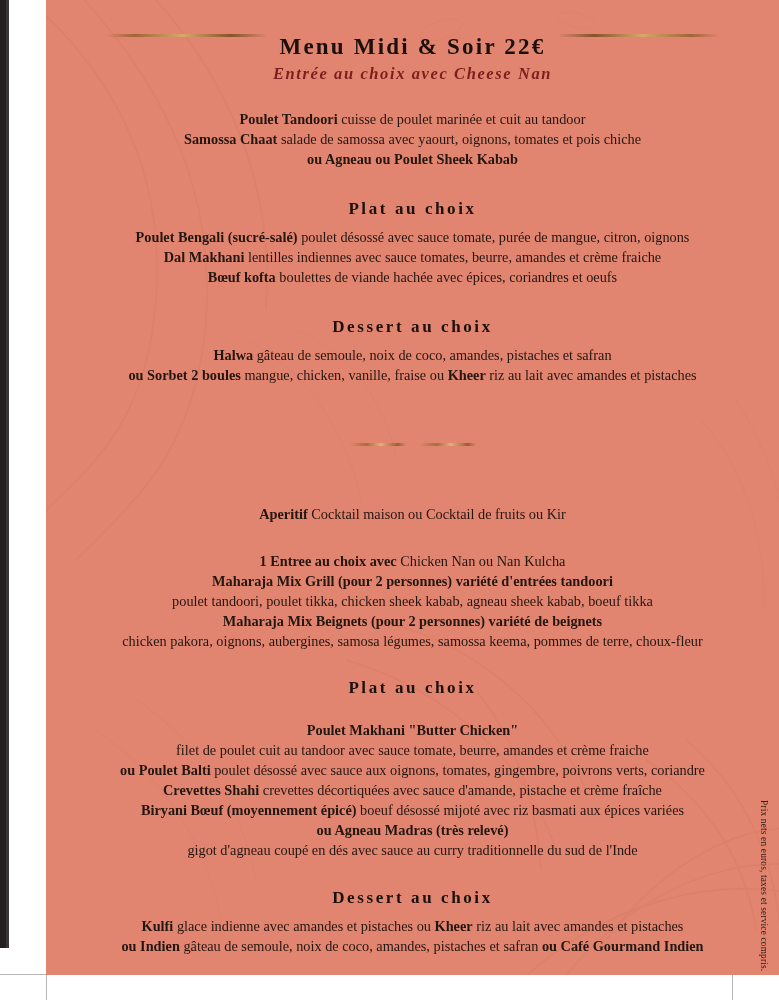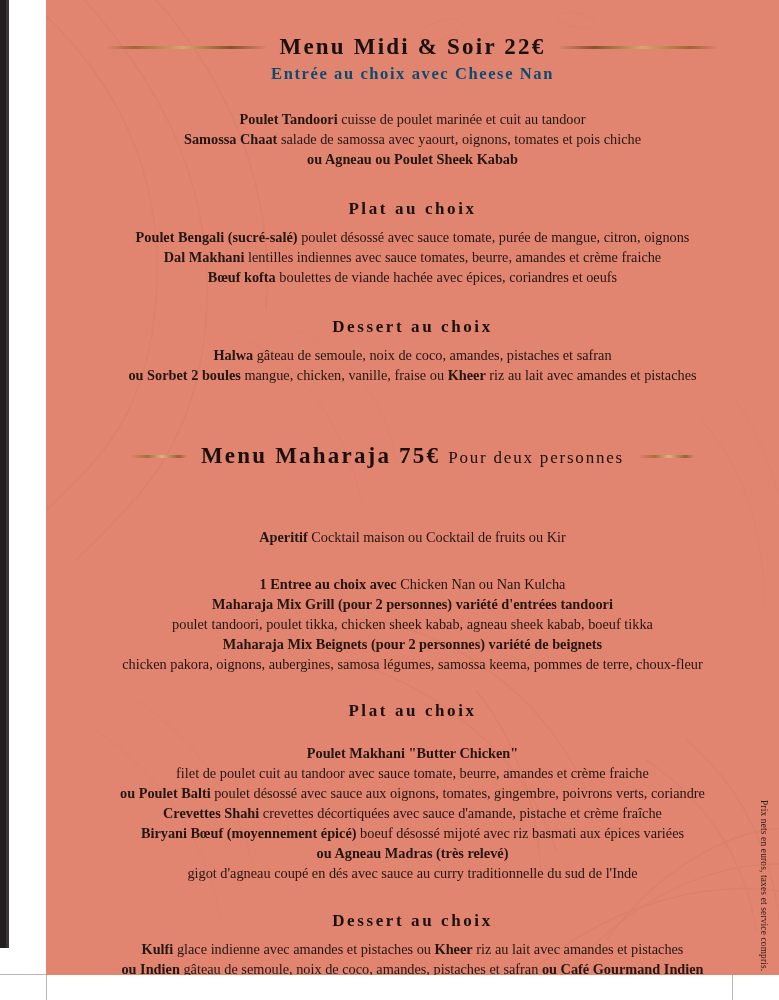--- a/index.html
+++ b/index.html
@@ -70,21 +70,20 @@
     position: absolute;
     left: 0; top: 0;
     width: 733px;
     color: #231510;
     text-align: center;
   }
 
   
   .menu-header {
     display: flex;
-    align-items: center;
     justify-content: center;
     gap: 14px;
   }
   .rule {
     height: 3px;
     border-radius: 2px;
     flex: 0 0 auto;
   }
   .rule.long {
     width: 160px;
@@ -124,21 +123,22 @@
     font-weight: normal;
     font-size: 17px;
     letter-spacing: 1.8px;
   }
 
   .menu-subtitle {
     font-size: 16.5px;
     font-weight: bold;
     letter-spacing: 1.6px;
     margin-top: 4px;
-    color: #0c4a6e;
+    color: #7f1d1d;
+    font-style: italic;
   }
 
   .section-title {
     font-size: 17px;
     font-weight: bold;
     letter-spacing: 2.6px;
     color: #1b100c;
   }
 
   .line {
@@ -247,24 +247,20 @@
       <div class="line">
         <b>Halwa</b><span> gâteau de semoule, noix de coco, amandes, pistaches et safran</span>
       </div>
       <div class="line">
         <b>ou Sorbet 2 boules</b><span> mangue, chicken, vanille, fraise ou </span><b>Kheer</b><span> riz au lait avec amandes et pistaches</span>
       </div>
     </div>
 
     <div style="margin-top:58px;" class="menu-header">
       <span class="rule short"></span>
-      <span class="menu-title">
-        <span>Menu Maharaja 75€</span>
-        <span class="suffix">Pour deux personnes</span>
-      </span>
       <span class="rule short"></span>
     </div>
 
     <div style="margin-top:58px;">
       <div class="line">
         <b>Aperitif</b><span>  Cocktail maison ou Cocktail de fruits ou Kir</span>
       </div>
     </div>
 
     <div style="margin-top:27px;">

